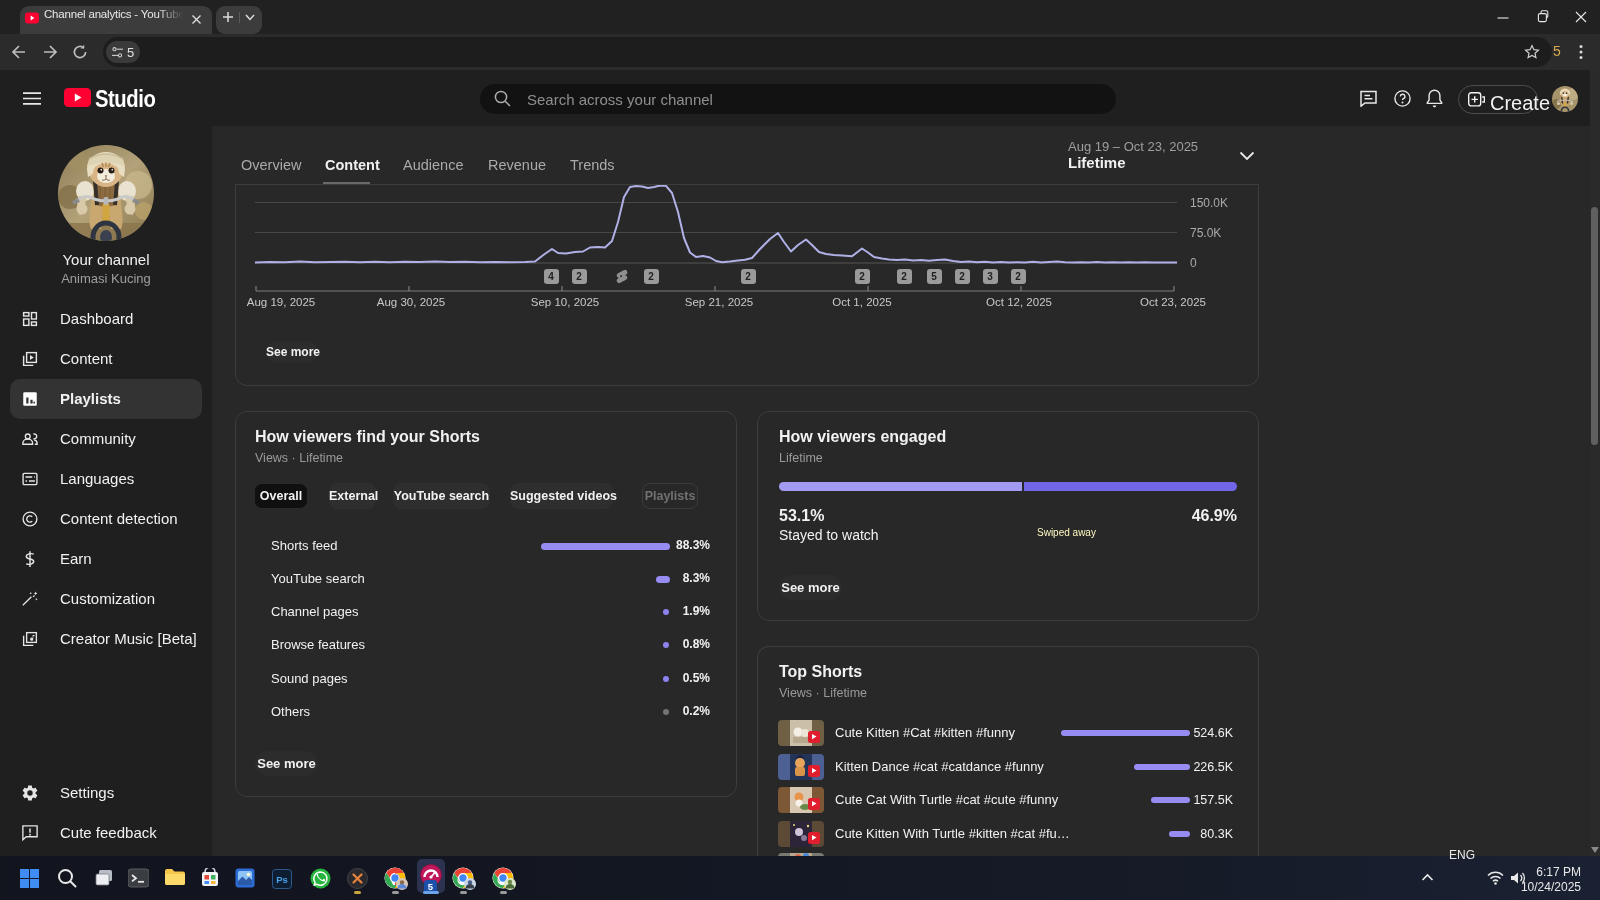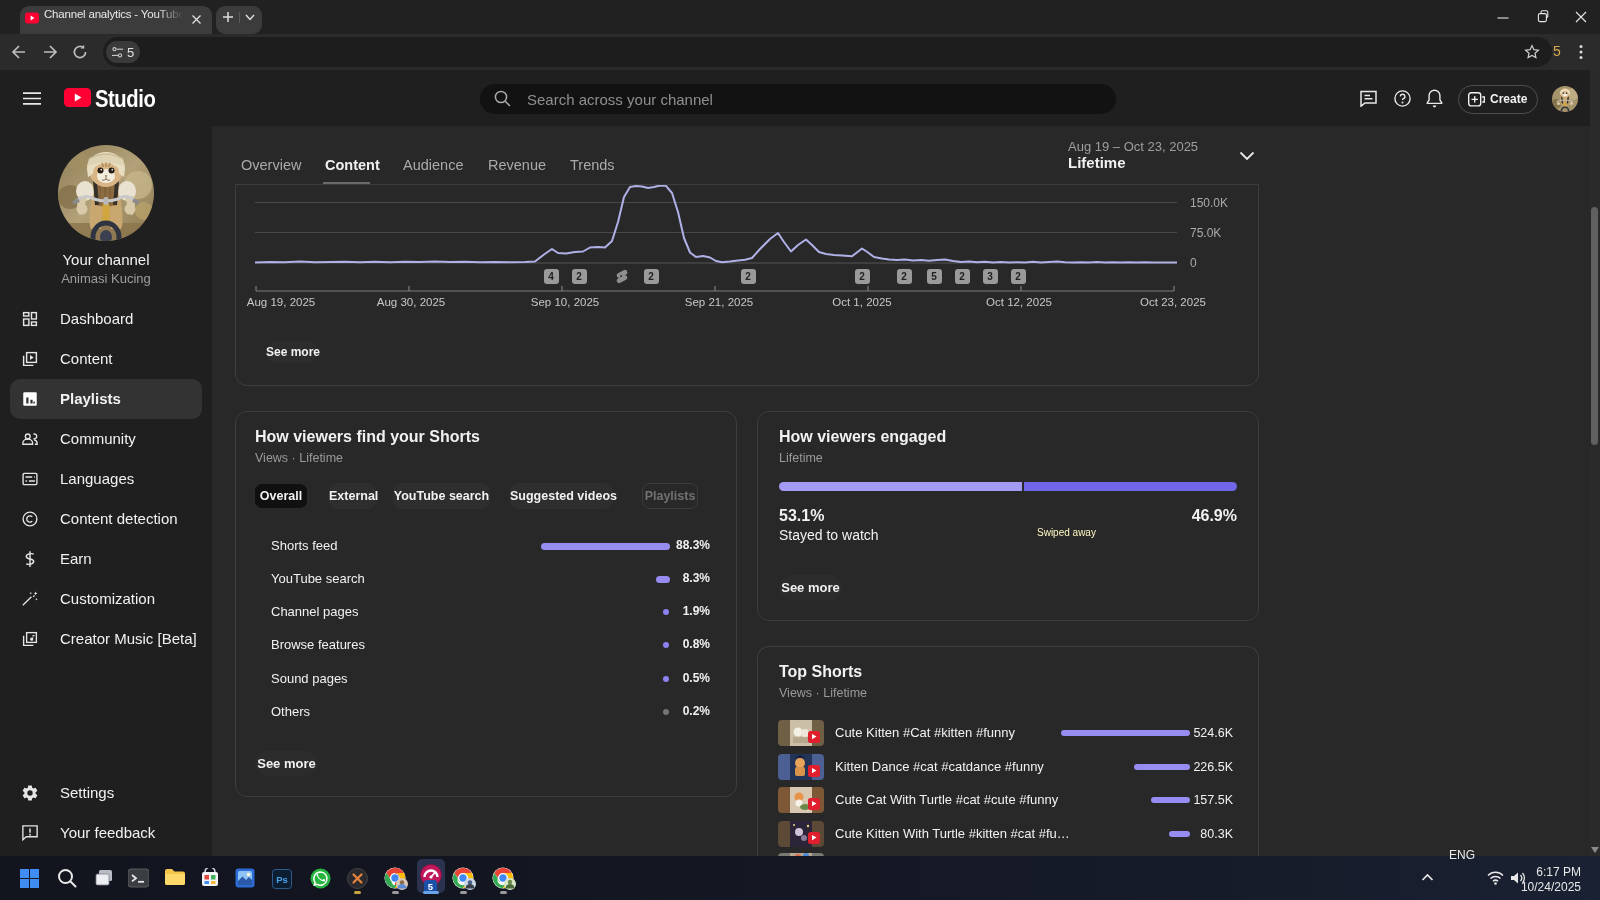--- a/index.html
+++ b/index.html
@@ -161,21 +161,21 @@
     <svg class="abs" style="left:1426px;top:89px" width="17" height="19" viewBox="0 0 17 19">
       <path d="M8.5 1.2 a5.4 5.4 0 0 1 5.4 5.4 v4.4 l1.8 2.6 v0.8 H1.3 v-0.8 l1.8-2.6 V6.6 A5.4 5.4 0 0 1 8.5 1.2 Z" fill="none" stroke="#e8e8e8" stroke-width="1.4"></path>
       <path d="M6.7 16.6 a1.8 1.8 0 0 0 3.6 0" fill="#e8e8e8"></path>
     </svg>
 
     <svg class="abs" style="left:1468px;top:92px" width="17" height="15" viewBox="0 0 17 15">
       <rect x="0.7" y="0.7" width="12" height="13.2" rx="2.4" fill="none" stroke="#f1f1f1" stroke-width="1.4"></rect>
       <path d="M6.7 4.2 V10.6 M3.5 7.4 H9.9" stroke="#f1f1f1" stroke-width="1.4"></path>
       <path d="M14.2 5 h2.2 v5 h-2.2" fill="none" stroke="#f1f1f1" stroke-width="1.4"></path>
     </svg>
-    <div class="abs" style="left:1490px;top:92px;font-size:12px;font-weight:bold;color:#f1f1f1">Create</div>
+    <div class="abs" style="left:1490px;top:92px;font-size:20px;font-weight:normal;color:#f1f1f1">Create</div>
 
     <svg class="abs" style="left:1552px;top:86px" width="26" height="26" viewBox="0 0 26 26">
       <defs>
           <clipPath id="havc">
             <circle cx="13" cy="13" r="13"></circle>
           </clipPath>
         </defs>
       <g clip-path="url(#havc)">
         <rect width="26" height="26" fill="#a6946b"></rect>
         <circle cx="21" cy="8" r="6" fill="#c4b288" opacity="0.8"></circle>
@@ -345,21 +345,21 @@
       <svg class="abs" style="left:21px;top:784px" width="18" height="18" viewBox="0 0 24 24">
         <path fill="#e5e5e5" d="M19.4 13 c0.04-0.33 0.07-0.66 0.07-1 s-0.03-0.67-0.07-1 l2.11-1.65 c0.19-0.15 0.24-0.42 0.12-0.64 l-2-3.46 c-0.12-0.22-0.39-0.3-0.61-0.22 l-2.49 1 c-0.52-0.4-1.08-0.73-1.69-0.98 l-0.38-2.65 C14.46 2.18 14.25 2 14 2 h-4 c-0.25 0-0.46 0.18-0.49 0.42 L9.13 5.07 c-0.61 0.25-1.17 0.59-1.69 0.98 l-2.49-1 c-0.23-0.09-0.49 0-0.61 0.22 l-2 3.46 c-0.13 0.22-0.07 0.49 0.12 0.64 L4.57 11 c-0.04 0.33-0.07 0.66-0.07 1 s0.03 0.67 0.07 1 l-2.11 1.65 c-0.19 0.15-0.24 0.42-0.12 0.64 l2 3.46 c0.12 0.22 0.39 0.3 0.61 0.22 l2.49-1 c0.52 0.4 1.08 0.73 1.69 0.98 l0.38 2.65 c0.03 0.24 0.24 0.42 0.49 0.42 h4 c0.25 0 0.46-0.18 0.49-0.42 l0.38-2.65 c0.61-0.25 1.17-0.59 1.69-0.98 l2.49 1 c0.23 0.09 0.49 0 0.61-0.22 l2-3.46 c0.12-0.22 0.07-0.49-0.12-0.64 L19.4 13 Z M12 15.6 A3.6 3.6 0 1 1 12 8.4 a3.6 3.6 0 0 1 0 7.2 Z"></path>
       </svg>
       <div class="abs menulabel" style="top:773px">Settings</div>
 
       <svg class="abs" style="left:21px;top:824px" width="18" height="18" viewBox="0 0 24 24">
         <path d="M2.5 2.5 H21.5 V17 H7 L2.5 21 Z" fill="none" stroke="#e5e5e5" stroke-width="1.8"></path>
         <path d="M12 6 v5.5" stroke="#e5e5e5" stroke-width="2"></path>
         <circle cx="12" cy="14.3" r="1.2" fill="#e5e5e5"></circle>
       </svg>
-      <div class="abs menulabel" style="top:813px">Your feedback</div>
+      <div class="abs menulabel" style="top:813px">Cute feedback</div>
     </div>
   </div>
 
   <div class="abs" id="main"></div>
   <div class="abs" id="maincontent">
 
     <div class="abs" style="left:241px;top:157px;font-size:14.5px;color:#aaaaaa">Overview</div>
     <div class="abs" style="left:325px;top:157px;font-size:14.5px;font-weight:bold;color:#f1f1f1">Content</div>
     <div class="abs" style="left:403px;top:157px;font-size:14.5px;color:#aaaaaa">Audience</div>
     <div class="abs" style="left:488px;top:157px;font-size:14.5px;color:#aaaaaa">Revenue</div>

